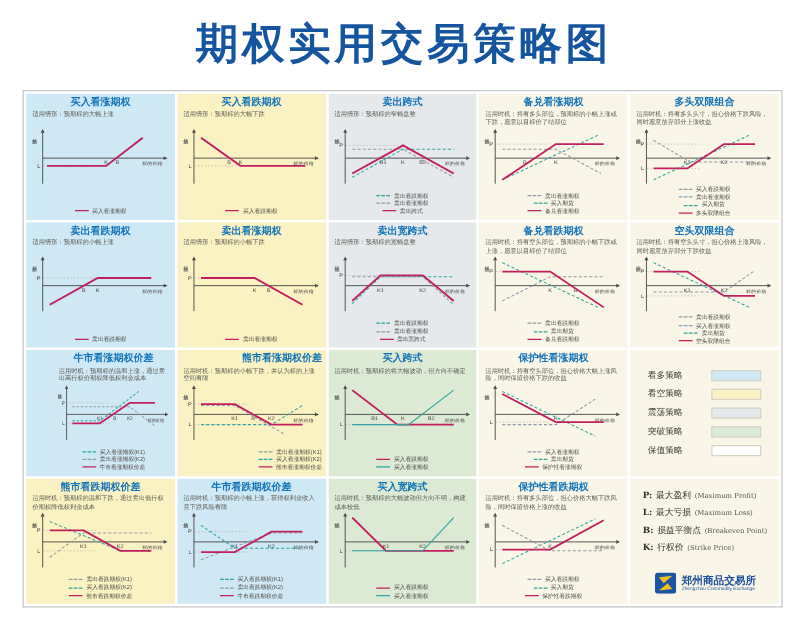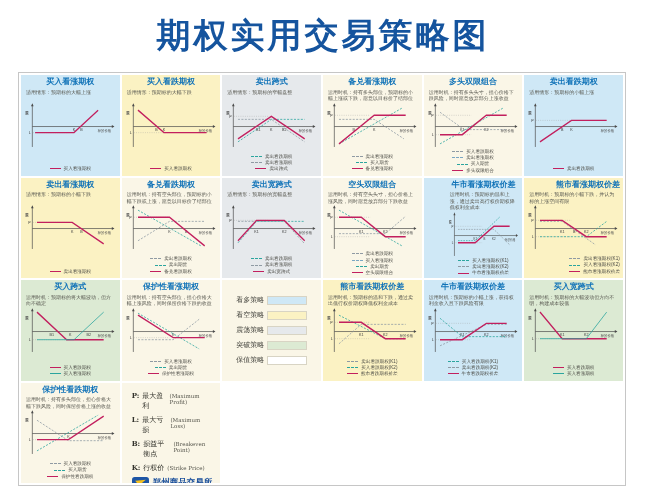--- a/index.html
+++ b/index.html
@@ -11,21 +11,21 @@
   .header .title{
     font-family:"DejaVu Serif", serif;font-weight:bold;font-size:34px;color:#15549e;
     letter-spacing:3px;line-height:1.6;
   }
   .poster{
     position:absolute;left:18px;top:72px;width:608px;height:414px;
     border:1px solid #c6c6c6;background:#ffffff;box-sizing:border-box;
   }
   .grid{
     width:100%;height:100%;display:grid;box-sizing:border-box;
-    grid-template-columns:repeat(6,1fr);grid-template-rows:repeat(4,1fr);gap:2px;padding:2px;
+    grid-template-columns:repeat(5,1fr);grid-template-rows:repeat(4,1fr);gap:2px;padding:2px;
   }
   .cell{
     display:flex;flex-direction:column;padding:2px 3px;box-sizing:border-box;overflow:hidden;
   }
   .c-title{font-size:8px;font-weight:bold;color:#1173b8;text-align:center;line-height:1.35;flex:0 0 auto;}
   .c-desc{font-size:5px;color:#5a5a52;line-height:1.3;margin:1px 2px 0 2px;min-height:13px;flex:0 0 auto;}
   svg.chart{width:100%;height:47px;flex:0 0 auto;display:block;}
   .ylab{writing-mode:vertical-rl;}
   .c-legend{display:flex;flex-direction:column;align-items:center;gap:1px;margin-top:auto;padding-bottom:2px;}
   .leg-row{display:flex;align-items:center;gap:3px;font-size:4.6px;color:#4a4a44;line-height:1.15;}
@@ -253,20 +253,54 @@
           <polyline points="14,18 52,18 86,39" fill="none" stroke="#c21f5e" stroke-width="1.4"></polyline>
         </svg>
     <div class="c-legend">
           <div class="leg-row">
             <span class="leg-line" style="border-top-color: rgb(194, 31, 94); border-top-style: solid;"></span>
             <span>卖出看涨期权</span>
           </div>
         </div>
   </div>
 
+  <div class="cell" style="background: rgb(230, 233, 236);">
+    <div class="c-title">卖出宽跨式</div>
+    <div class="c-desc">适用情形：预期标的宽幅盘整</div>
+    <svg class="chart" viewBox="0 0 100 46" preserveAspectRatio="none" xmlns="http://www.w3.org/2000/svg">
+      <line x1="9" y1="3" x2="9" y2="44" stroke="#4a4a4a" stroke-width="0.7"></line>
+      <line x1="9" y1="24" x2="95" y2="24" stroke="#4a4a4a" stroke-width="0.7"></line>
+      <polygon points="7.6,4.2 10.4,4.2 9,1.2" fill="#4a4a4a"></polygon>
+      <polygon points="94.8,22.6 94.8,25.4 97.6,24" fill="#4a4a4a"></polygon>
+      <text class="ylab" x="3.2" y="5.5" font-size="3.6" fill="#4a4a4a">损益</text>
+      <text x="94" y="29.6" font-size="3.6" fill="#4a4a4a" text-anchor="end">标的价格</text>
+    <line x1="9.5" y1="16" x2="48" y2="16" stroke="#9a9a9a" stroke-width="0.4" stroke-dasharray="1,1.4"></line>
+          <text x="7.4" y="17.4" font-size="4" fill="#3c3c3c" text-anchor="end">P</text>
+          <text x="34" y="28.6" font-size="4" fill="#3c3c3c" text-anchor="middle">K1</text>
+          <text x="64" y="28.6" font-size="4" fill="#3c3c3c" text-anchor="middle">K2</text>
+          <polyline points="14,38 34,17 86,17" fill="none" stroke="#2ba59e" stroke-width="0.8" stroke-dasharray="2.2,1.5"></polyline>
+          <polyline points="14,17 64,17 86,39" fill="none" stroke="#8f9aa3" stroke-width="0.8" stroke-dasharray="2.2,1.5"></polyline>
+          <polyline points="14,36 34,16 64,16 86,36" fill="none" stroke="#c21f5e" stroke-width="1.4"></polyline>
+        </svg>
+    <div class="c-legend">
+          <div class="leg-row">
+            <span class="leg-line" style="border-top-color: rgb(43, 165, 158); border-top-style: dashed;"></span>
+            <span>卖出看跌期权</span>
+          </div>
+          <div class="leg-row">
+            <span class="leg-line" style="border-top-color: rgb(143, 154, 163); border-top-style: dashed;"></span>
+            <span>卖出看涨期权</span>
+          </div>
+          <div class="leg-row">
+            <span class="leg-line" style="border-top-color: rgb(194, 31, 94); border-top-style: solid;"></span>
+            <span>卖出宽跨式</span>
+          </div>
+        </div>
+  </div>
+
   <div class="cell" style="background: rgb(250, 246, 231);">
     <div class="c-title">备兑看跌期权</div>
     <div class="c-desc">运用时机：持有空头部位，预期标的小幅下跌或上涨，愿意以目标价了结部位</div>
     <svg class="chart" viewBox="0 0 100 46" preserveAspectRatio="none" xmlns="http://www.w3.org/2000/svg">
       <line x1="9" y1="3" x2="9" y2="44" stroke="#4a4a4a" stroke-width="0.7"></line>
       <line x1="9" y1="24" x2="95" y2="24" stroke="#4a4a4a" stroke-width="0.7"></line>
       <polygon points="7.6,4.2 10.4,4.2 9,1.2" fill="#4a4a4a"></polygon>
       <polygon points="94.8,22.6 94.8,25.4 97.6,24" fill="#4a4a4a"></polygon>
       <text class="ylab" x="3.2" y="5.5" font-size="3.6" fill="#4a4a4a">损益</text>
       <text x="94" y="29.6" font-size="3.6" fill="#4a4a4a" text-anchor="end">标的价格</text>
@@ -283,54 +317,20 @@
             <span class="leg-line" style="border-top-color: rgb(143, 154, 163); border-top-style: dashed;"></span>
             <span>卖出看跌期权</span>
           </div>
           <div class="leg-row">
             <span class="leg-line" style="border-top-color: rgb(43, 165, 158); border-top-style: dashed;"></span>
             <span>卖出期货</span>
           </div>
           <div class="leg-row">
             <span class="leg-line" style="border-top-color: rgb(194, 31, 94); border-top-style: solid;"></span>
             <span>备兑看跌期权</span>
-          </div>
-        </div>
-  </div>
-
-  <div class="cell" style="background: rgb(230, 233, 236);">
-    <div class="c-title">卖出宽跨式</div>
-    <div class="c-desc">适用情形：预期标的宽幅盘整</div>
-    <svg class="chart" viewBox="0 0 100 46" preserveAspectRatio="none" xmlns="http://www.w3.org/2000/svg">
-      <line x1="9" y1="3" x2="9" y2="44" stroke="#4a4a4a" stroke-width="0.7"></line>
-      <line x1="9" y1="24" x2="95" y2="24" stroke="#4a4a4a" stroke-width="0.7"></line>
-      <polygon points="7.6,4.2 10.4,4.2 9,1.2" fill="#4a4a4a"></polygon>
-      <polygon points="94.8,22.6 94.8,25.4 97.6,24" fill="#4a4a4a"></polygon>
-      <text class="ylab" x="3.2" y="5.5" font-size="3.6" fill="#4a4a4a">损益</text>
-      <text x="94" y="29.6" font-size="3.6" fill="#4a4a4a" text-anchor="end">标的价格</text>
-    <line x1="9.5" y1="16" x2="48" y2="16" stroke="#9a9a9a" stroke-width="0.4" stroke-dasharray="1,1.4"></line>
-          <text x="7.4" y="17.4" font-size="4" fill="#3c3c3c" text-anchor="end">P</text>
-          <text x="34" y="28.6" font-size="4" fill="#3c3c3c" text-anchor="middle">K1</text>
-          <text x="64" y="28.6" font-size="4" fill="#3c3c3c" text-anchor="middle">K2</text>
-          <polyline points="14,38 34,17 86,17" fill="none" stroke="#2ba59e" stroke-width="0.8" stroke-dasharray="2.2,1.5"></polyline>
-          <polyline points="14,17 64,17 86,39" fill="none" stroke="#8f9aa3" stroke-width="0.8" stroke-dasharray="2.2,1.5"></polyline>
-          <polyline points="14,36 34,16 64,16 86,36" fill="none" stroke="#c21f5e" stroke-width="1.4"></polyline>
-        </svg>
-    <div class="c-legend">
-          <div class="leg-row">
-            <span class="leg-line" style="border-top-color: rgb(43, 165, 158); border-top-style: dashed;"></span>
-            <span>卖出看跌期权</span>
-          </div>
-          <div class="leg-row">
-            <span class="leg-line" style="border-top-color: rgb(143, 154, 163); border-top-style: dashed;"></span>
-            <span>卖出看涨期权</span>
-          </div>
-          <div class="leg-row">
-            <span class="leg-line" style="border-top-color: rgb(194, 31, 94); border-top-style: solid;"></span>
-            <span>卖出宽跨式</span>
           </div>
         </div>
   </div>
 
   <div class="cell" style="background: rgb(250, 246, 231);">
     <div class="c-title">空头双限组合</div>
     <div class="c-desc">运用时机：持有空头头寸，担心价格上涨风险，同时愿意放弃部分下跌收益</div>
     <svg class="chart" viewBox="0 0 100 46" preserveAspectRatio="none" xmlns="http://www.w3.org/2000/svg">
       <line x1="9" y1="3" x2="9" y2="44" stroke="#4a4a4a" stroke-width="0.7"></line>
       <line x1="9" y1="24" x2="95" y2="24" stroke="#4a4a4a" stroke-width="0.7"></line>

